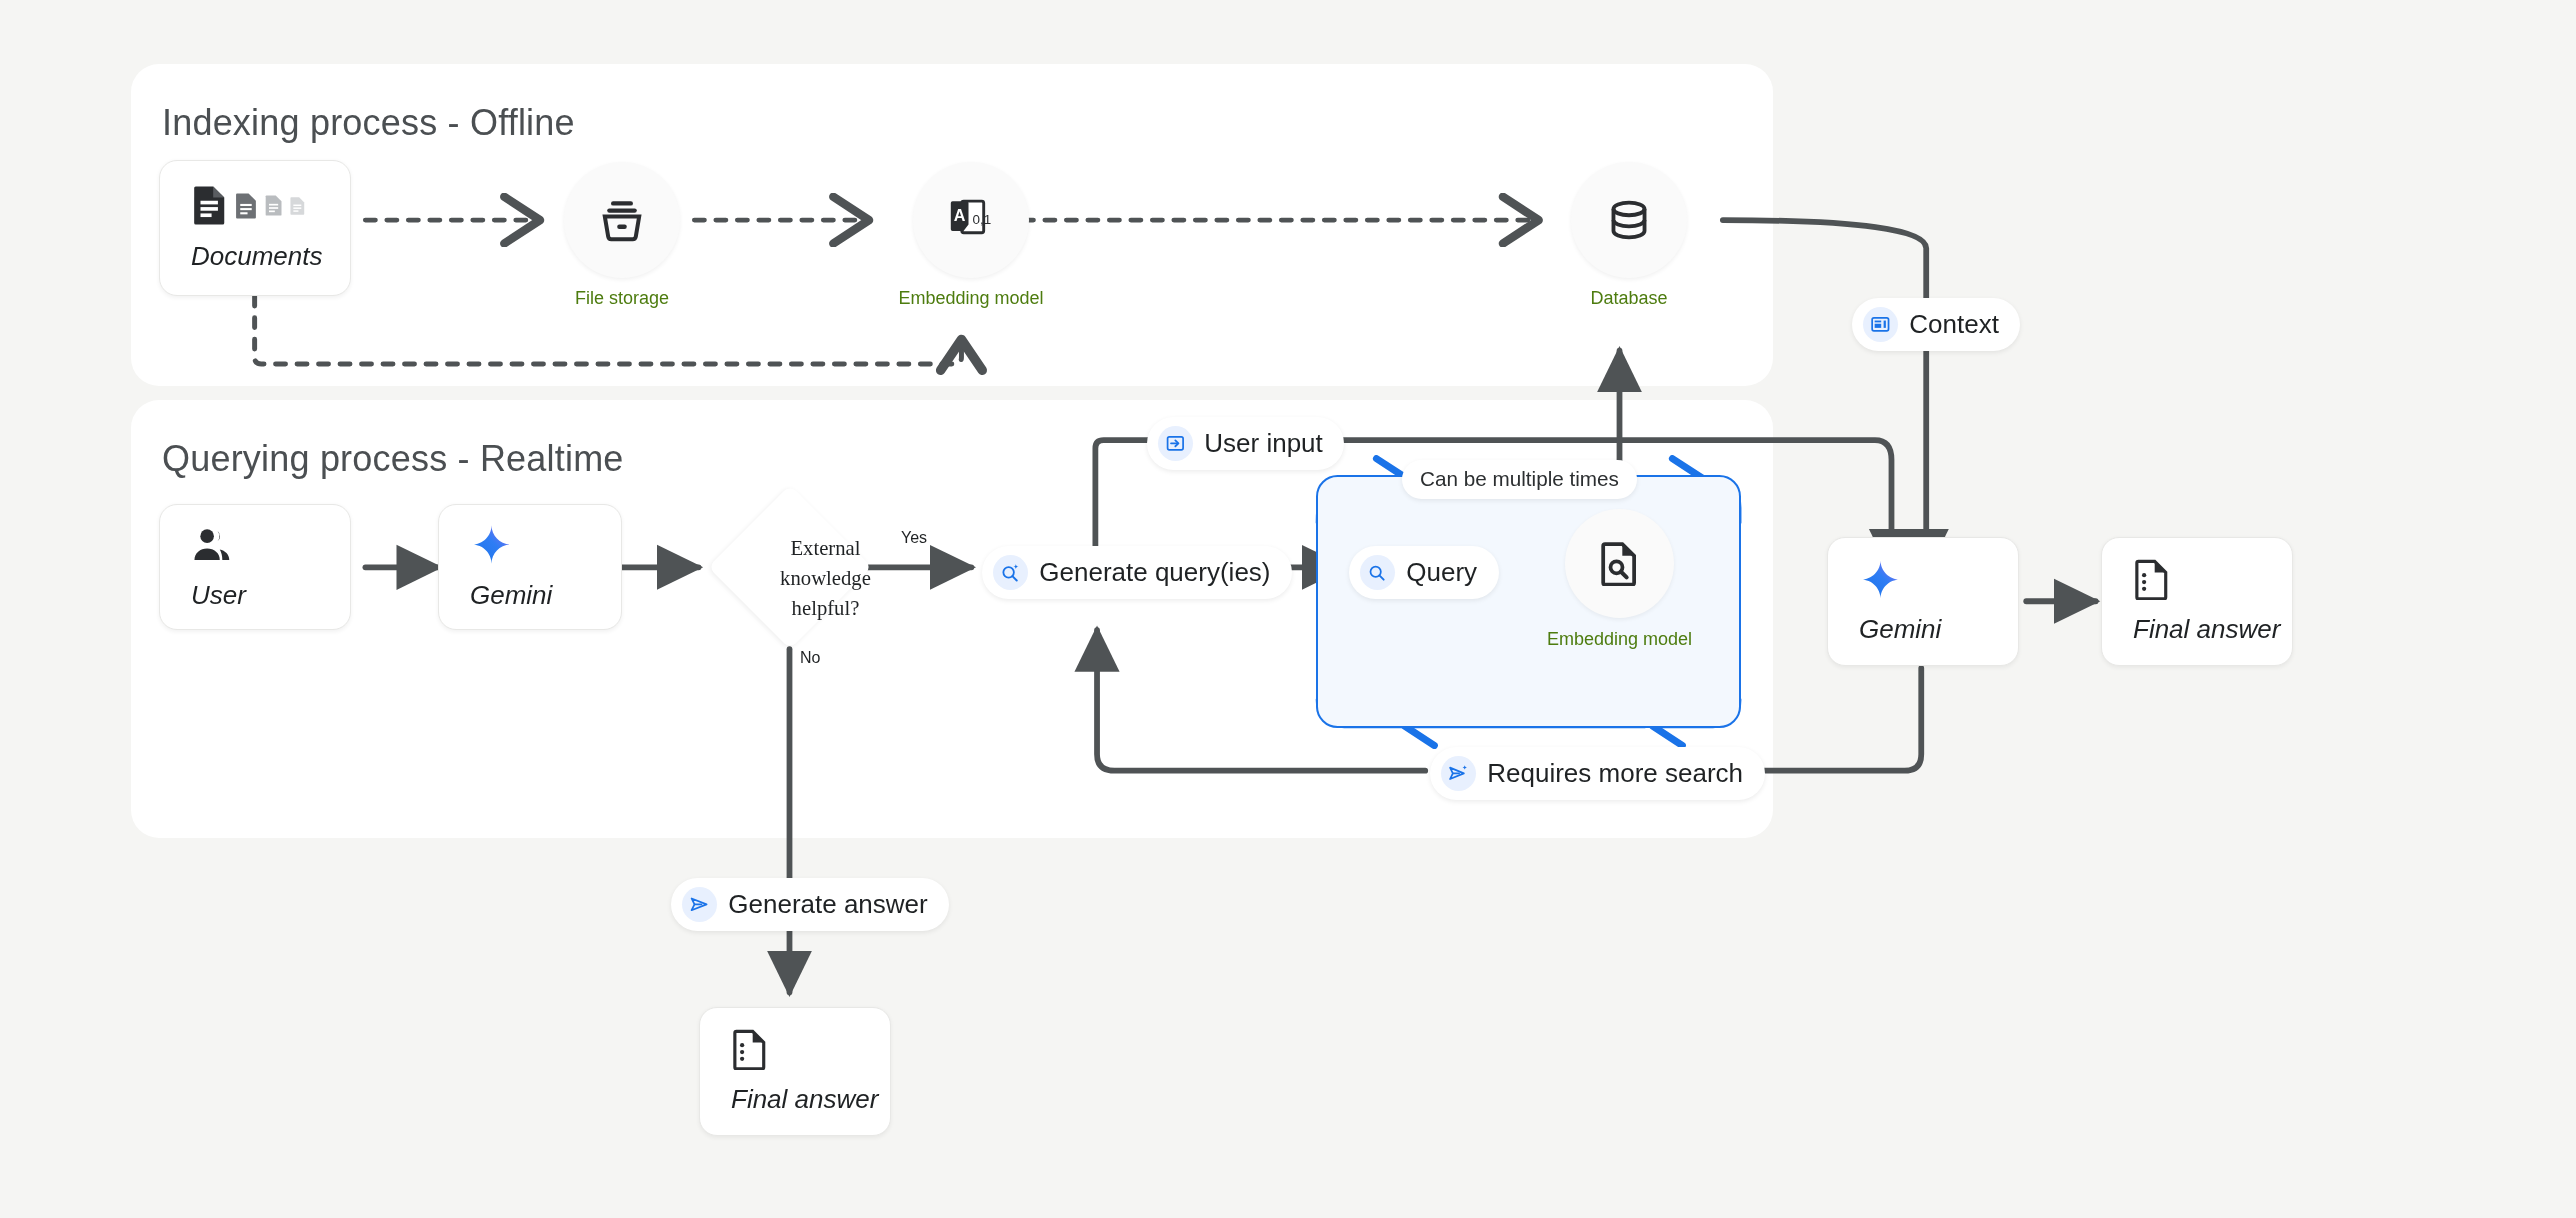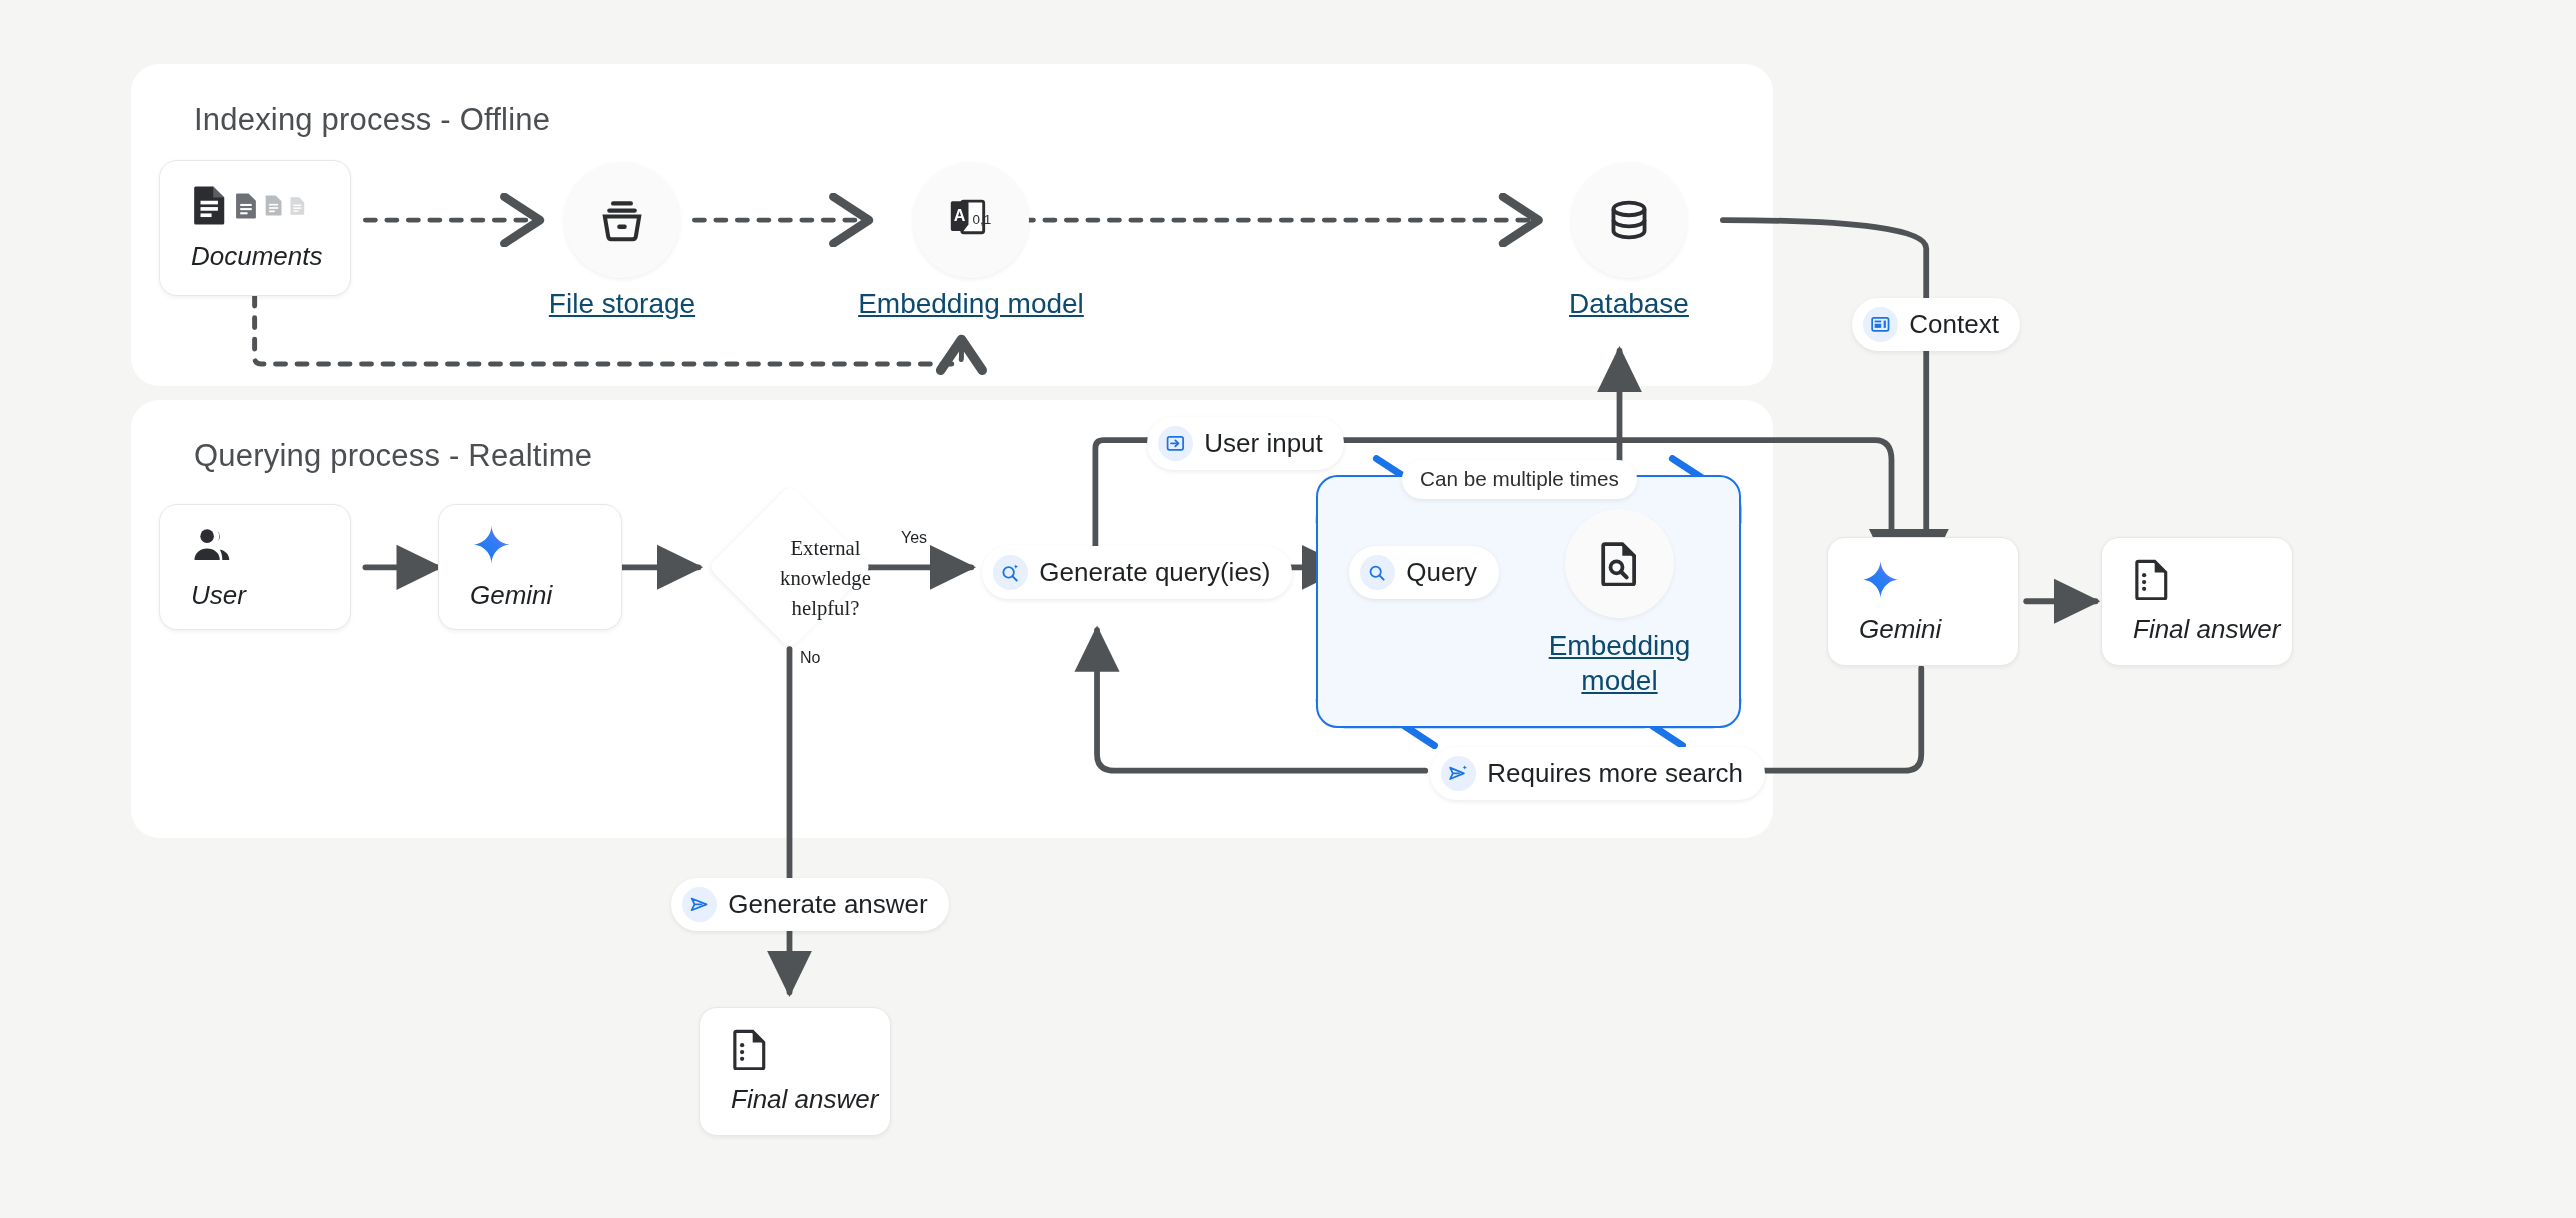--- a/index.html
+++ b/index.html
@@ -13,25 +13,24 @@
 
   svg.edges { position: absolute; inset: 0; width: 2576px; height: 1219px; pointer-events: none; }
 
   .panel {
     position: absolute;
     background: #ffffff;
     border-radius: 28px;
   }
   .panel-title {
     position: absolute;
-    font-size: 31px;
+    font-size: 36px;
     color: #4b4f52;
     letter-spacing: 0.2px;
     white-space: nowrap;
-    margin-left: 32px;
   }
 
   
   .card {
     position: absolute;
     background: #ffffff;
     border: 0.8px solid #e8e8e6;
     border-radius: 18px;
     box-shadow: 0 1.7px 4.1px rgba(0,0,0,0.055);
     display: flex;
@@ -51,25 +50,24 @@
   
   .circ {
     position: absolute;
     border-radius: 50%;
     background: #fafafa;
     box-shadow: 0 1.7px 4.1px rgba(0,0,0,0.06);
     display: flex; align-items: center; justify-content: center;
   }
   .circ-label {
     position: absolute;
-    font-size: 28px;
-    color: #0c4a6e;
+    font-size: 18px;
+    color: #4d7c0f;
     text-align: center;
     white-space: nowrap;
-    text-decoration: underline;
   }
   .circ-label.wrap { white-space: normal; line-height: 1.25; }
 
   
   .pill {
     position: absolute;
     background: #ffffff;
     border-radius: 826px;
     box-shadow: 0 1.7px 5px rgba(0,0,0,0.08);
     display: flex; align-items: center; gap: 11.6px;

